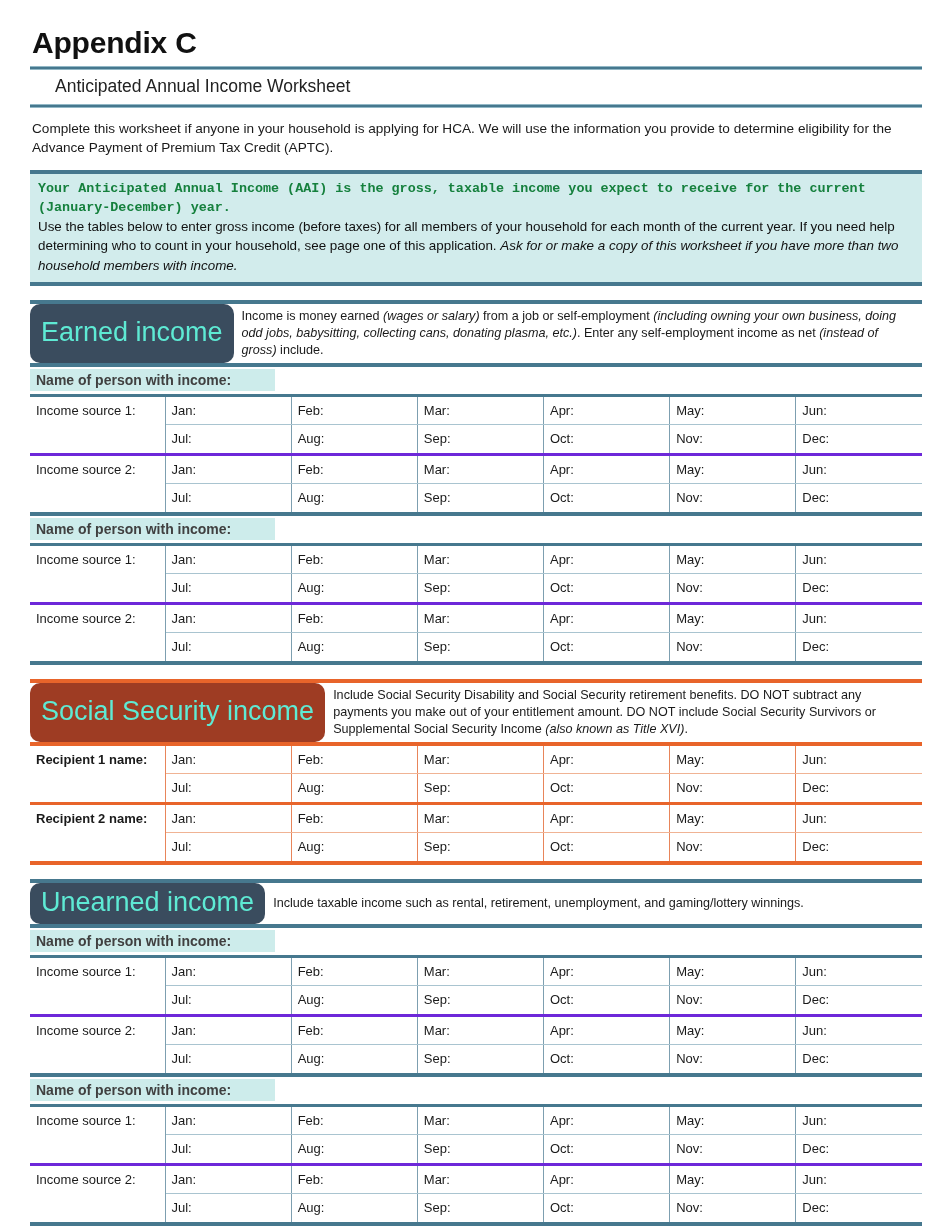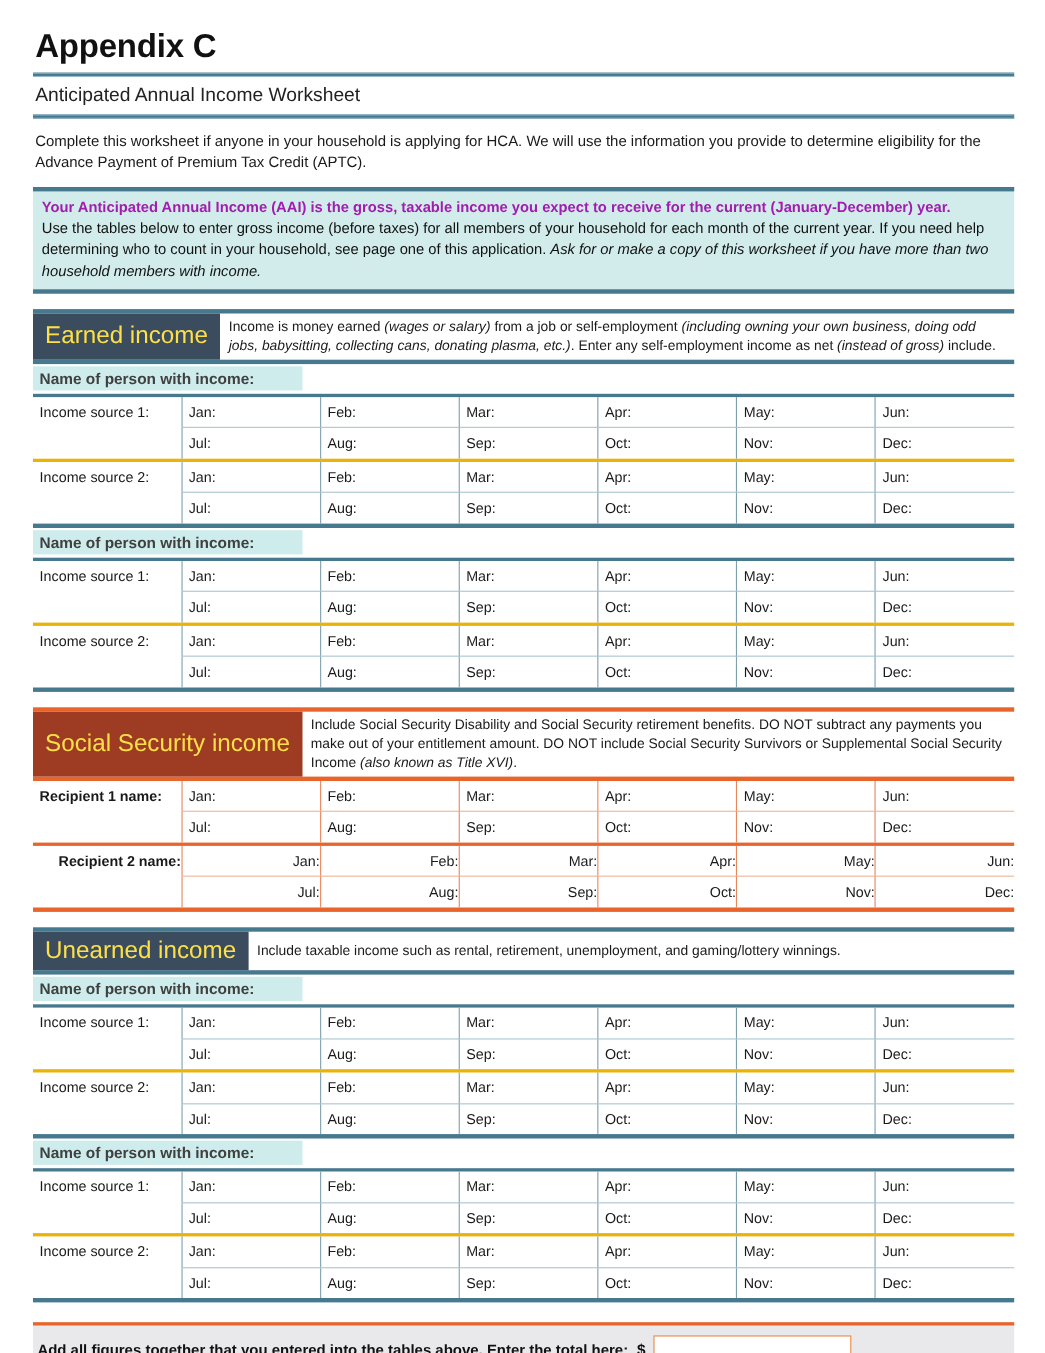--- a/index.html
+++ b/index.html
@@ -31,40 +31,42 @@
     height: 4px;
     background: #46788e;
     border-top: 1px solid #93b8c6;
     border-bottom: 1px solid #93b8c6;
   }
   .subtitle {
     font-size: 17.5px;
     color: #222;
     padding: 6px 0 7px 2px;
     font-weight: normal;
+    margin-left: 23px;
   }
   .intro {
     font-size: 13.6px;
     line-height: 1.42;
     padding: 11px 2px 12px 2px;
     color: #1a1a1a;
   }
 
   
   .callout {
     background: #d2ecec;
     border-top: 4px solid #46788e;
     border-bottom: 4px solid #46788e;
     padding: 5px 8px 7px 8px;
   }
   .callout .lead {
     font-size: 13.4px;
     font-weight: bold;
     line-height: 1.42;
-    color: #a21caf;
+    color: #15803d;
+    font-family: Liberation Mono, monospace;
   }
   .callout .body {
     font-size: 13.4px;
     line-height: 1.45;
     color: #111;
   }
   .callout em { font-style: italic; }
 
   
   .section-head {
@@ -73,27 +75,28 @@
     margin-top: 14px;
     border-top: 4px solid #46788e;
     border-bottom: 4px solid #46788e;
   }
   .section-head.orange {
     border-top: 4px solid #e8642a;
     border-bottom: 4px solid #e8642a;
   }
   .section-badge {
     background: #3a4c5e;
-    color: #fde047;
-    font-size: 22px;
+    color: #5eead4;
+    font-size: 27px;
     padding: 5px 11px 6px 11px;
     white-space: nowrap;
     display: flex;
     align-items: center;
     line-height: 1.1;
+    border-radius: 10px;
   }
   .section-badge.rust { background: #9e3c23; }
   .section-desc {
     flex: 1;
     font-size: 12.6px;
     line-height: 1.35;
     padding: 4px 6px 4px 8px;
     display: flex;
     align-items: center;
     color: #1a1a1a;
@@ -136,24 +139,24 @@
   }
   td.lbl.bold { font-weight: bold; }
   td.mon {
     border-right: 1px solid #7d9fb0;
   }
   td.mon.last { border-right: none; margin-left: 24px; }
   tr.row-a td.mon,
   tr.row-a td.lbl { border-bottom: 1px solid #a9c4d0; }
   tr.row-a td.lbl { border-bottom: none; }
 
-  .tbl-block { border-bottom: 3px solid #eab308; }
+  .tbl-block { border-bottom: 3px solid #6d28d9; }
   .tbl-block.orange { border-bottom: 3px solid #e8642a; }
   .tbl-block.last-teal { border-bottom: 4px solid #46788e; }
-  .tbl-block.last-orange { border-bottom: 4px solid #e8642a; text-align: right; }
+  .tbl-block.last-orange { border-bottom: 4px solid #e8642a; }
 
   table.inc.orange td.lbl,
   table.inc.orange td.mon { border-right-color: #e8855a; }
   table.inc.orange tr.row-a td.mon { border-bottom: 1px solid #f0b394; }
 
   
   .total-box {
     margin-top: 18px;
     background: #e9e9ec;
     border-top: 3px solid #e8642a;

